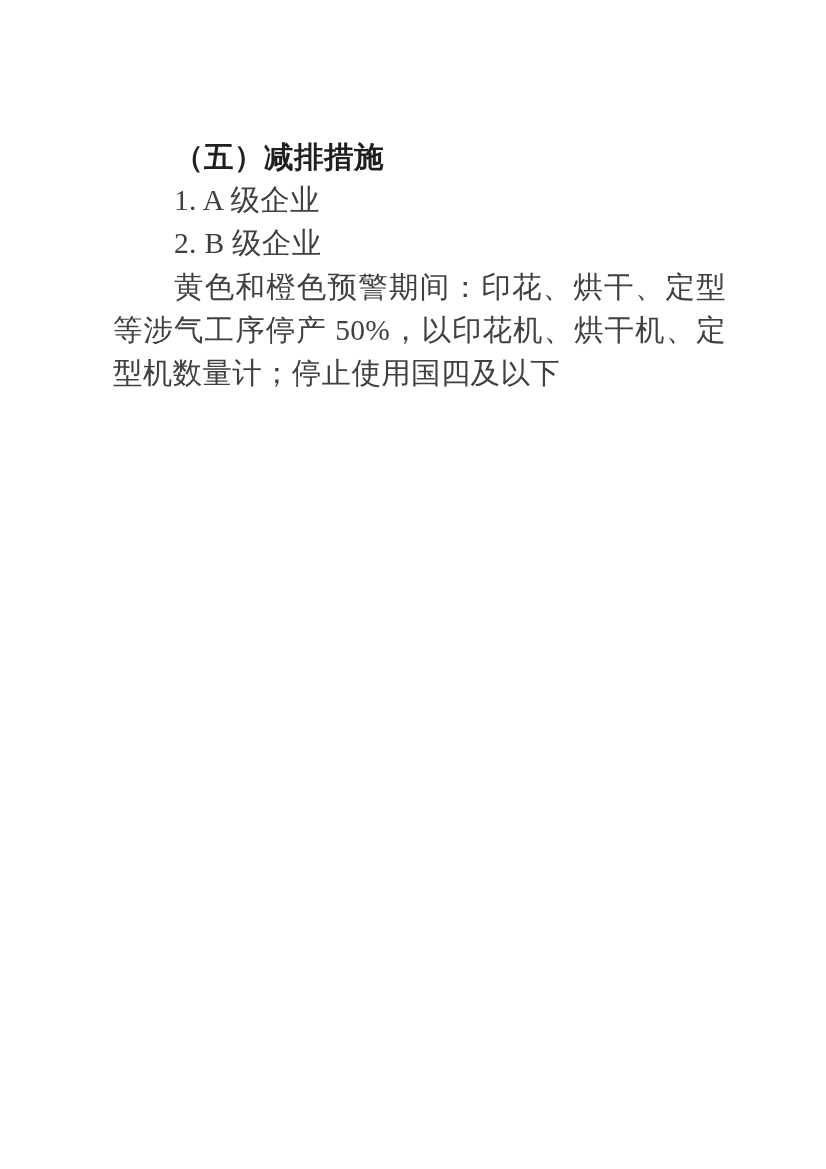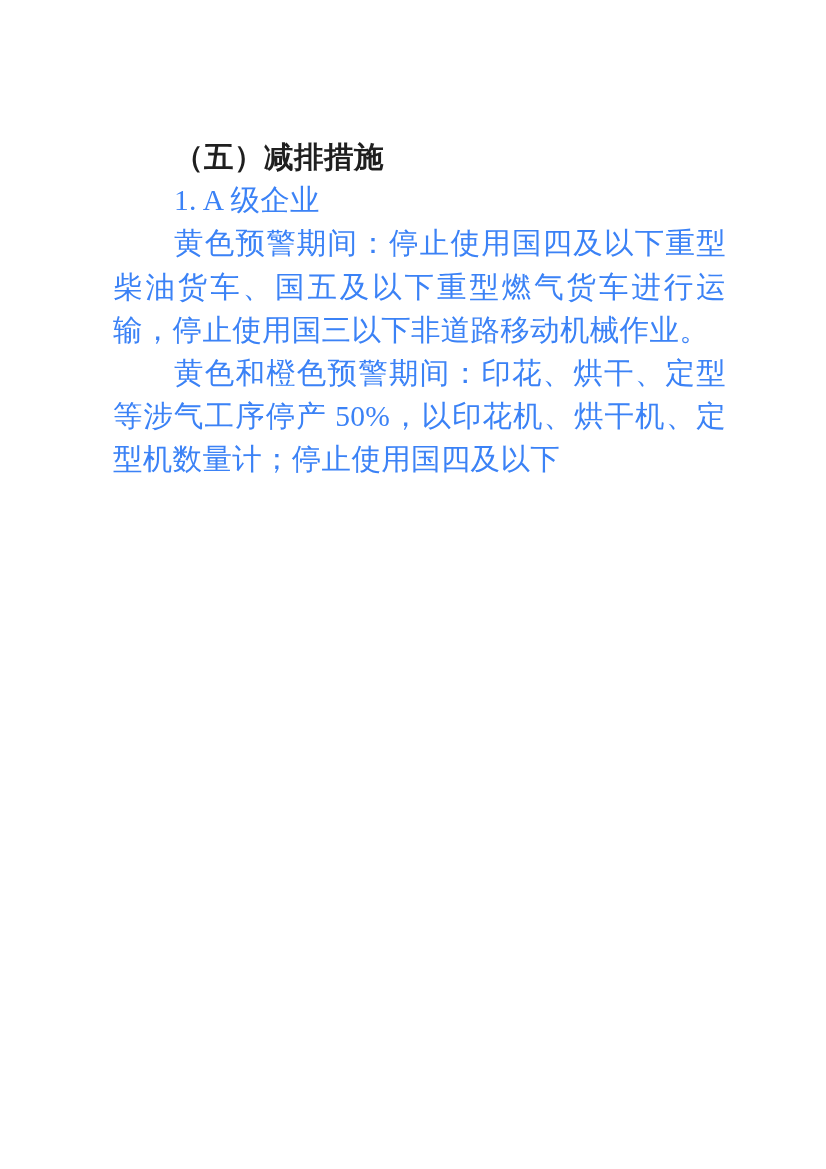--- a/index.html
+++ b/index.html
@@ -23,21 +23,21 @@
   
   #text-column {
     position: absolute;
     left: 113px;
     top: 136px;
     width: 613px;
   }
   .para {
     margin: 0;
     padding: 0;
-    color: #3b82f6;
+    color: #404040;
     font-size: 29.5px;
     line-height: 43.2px;
     letter-spacing: 0.3px;
     text-align: justify;
     text-justify: inter-character;
     text-align-last: left;
     word-break: break-all;
     font-weight: 400;
   }
   .para.indent {
@@ -81,22 +81,22 @@
 
 <div id="page">
 
   <div id="text-column">
 
     <p class="para indent heading">（五）减排措施</p>
 
     <p class="para indent subheading">1. A 级企业</p>
 
 
+    <p class="para indent subheading">2. B 级企业</p>
 
-    <p class="para indent">黄色预警期间：停止使用国四及以下重型柴油货车、国五及以下重型燃气货车进行运输，停止使用国三以下非道路移动机械作业。</p>
 
 
 
 
     <p class="para indent">黄色和橙色预警期间：印花、烘干、定型等涉气工序停产 50%，以印花机、烘干机、定型机数量计；停止使用国四及以下</p>
 
   </div>
 
   <div id="footer">
     <span class="pgnum">— 16 —</span>

